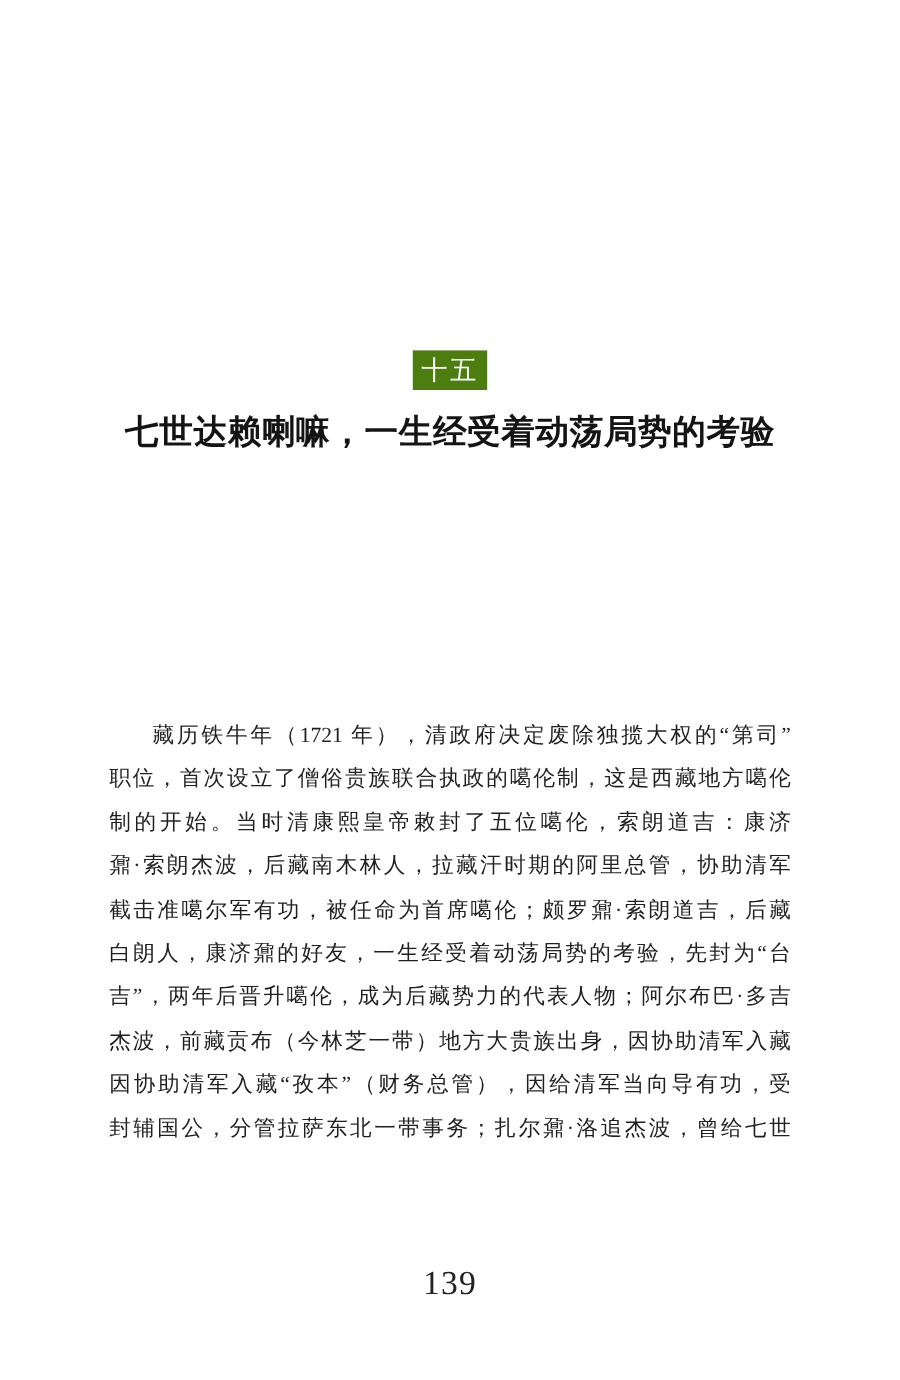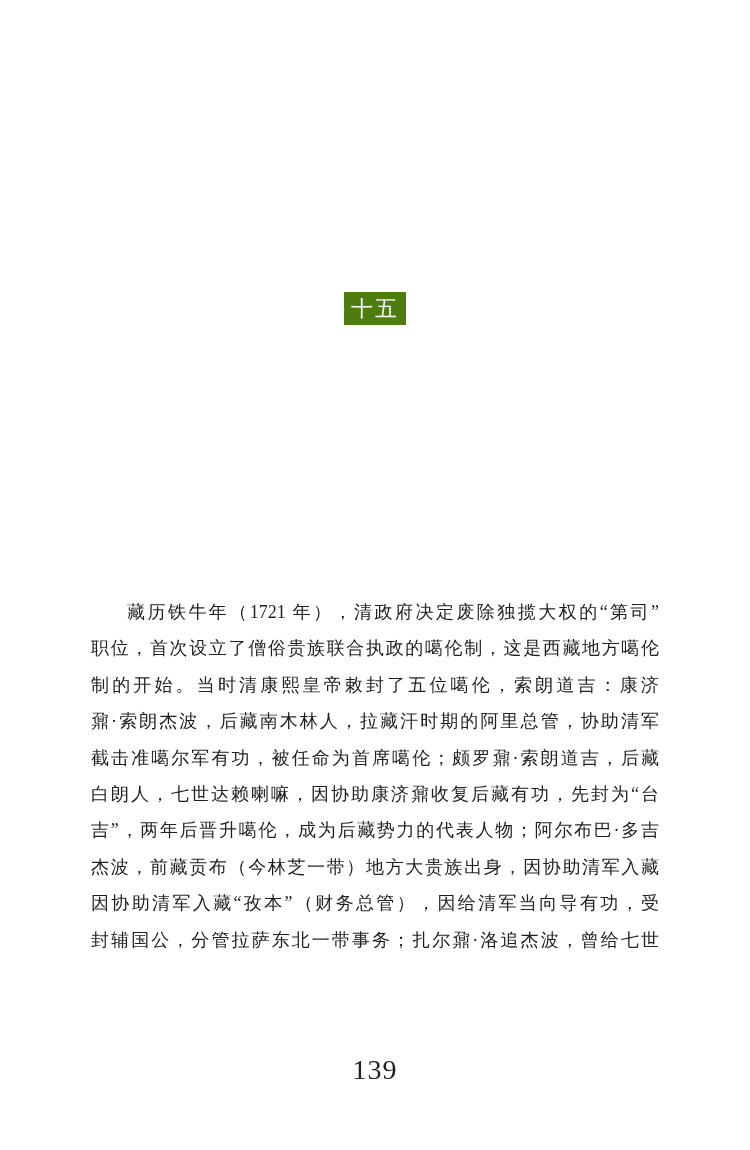--- a/index.html
+++ b/index.html
@@ -72,28 +72,29 @@
     letter-spacing: 1px;
   }
 </style>
 </head>
 <body>
 
 <div class="page">
 
   <div class="chapter-badge">十五</div>
 
+  <h1 class="chapter-title">七世达赖喇嘛，一生经受着动荡局势的考验</h1>
 
   <div class="body-text">
       <div class="text-line indent">藏历铁牛年（1721 年），清政府决定废除独揽大权的“第司”</div>
       <div class="text-line">职位，首次设立了僧俗贵族联合执政的噶伦制，这是西藏地方噶伦</div>
       <div class="text-line">制的开始。当时清康熙皇帝敕封了五位噶伦，索朗道吉：康济</div>
       <div class="text-line">鼐·索朗杰波，后藏南木林人，拉藏汗时期的阿里总管，协助清军</div>
       <div class="text-line">截击准噶尔军有功，被任命为首席噶伦；颇罗鼐·索朗道吉，后藏</div>
-      <div class="text-line">白朗人，七世达赖喇嘛，因协助康济鼐收复后藏有功，先封为“台</div>
+      <div class="text-line">白朗人，康济鼐的好友，一生经受着动荡局势的考验，先封为“台</div>
       <div class="text-line">吉”，两年后晋升噶伦，成为后藏势力的代表人物；阿尔布巴·多吉</div>
       <div class="text-line">杰波，前藏贡布（今林芝一带）地方大贵族出身，因协助清军入藏</div>
       <div class="text-line">因协助清军入藏“孜本”（财务总管），因给清军当向导有功，受</div>
       <div class="text-line">封辅国公，分管拉萨东北一带事务；扎尔鼐·洛追杰波，曾给七世</div>
     </div>
 
   <div class="page-number">139</div>
 
 </div>
 

